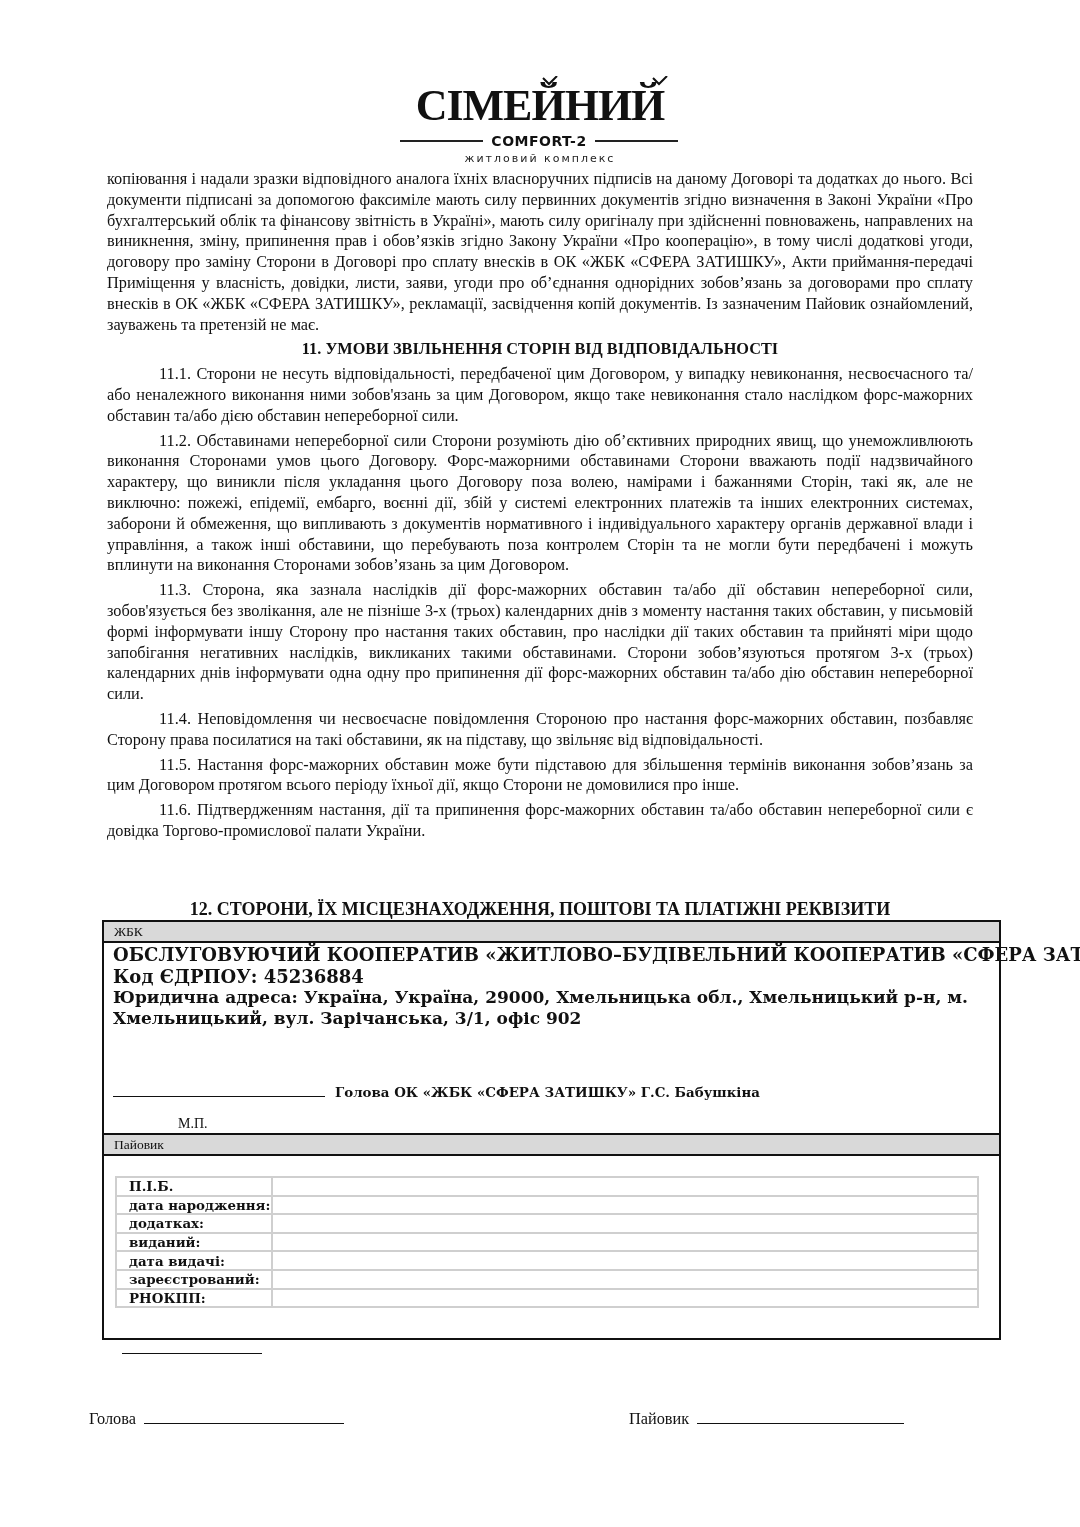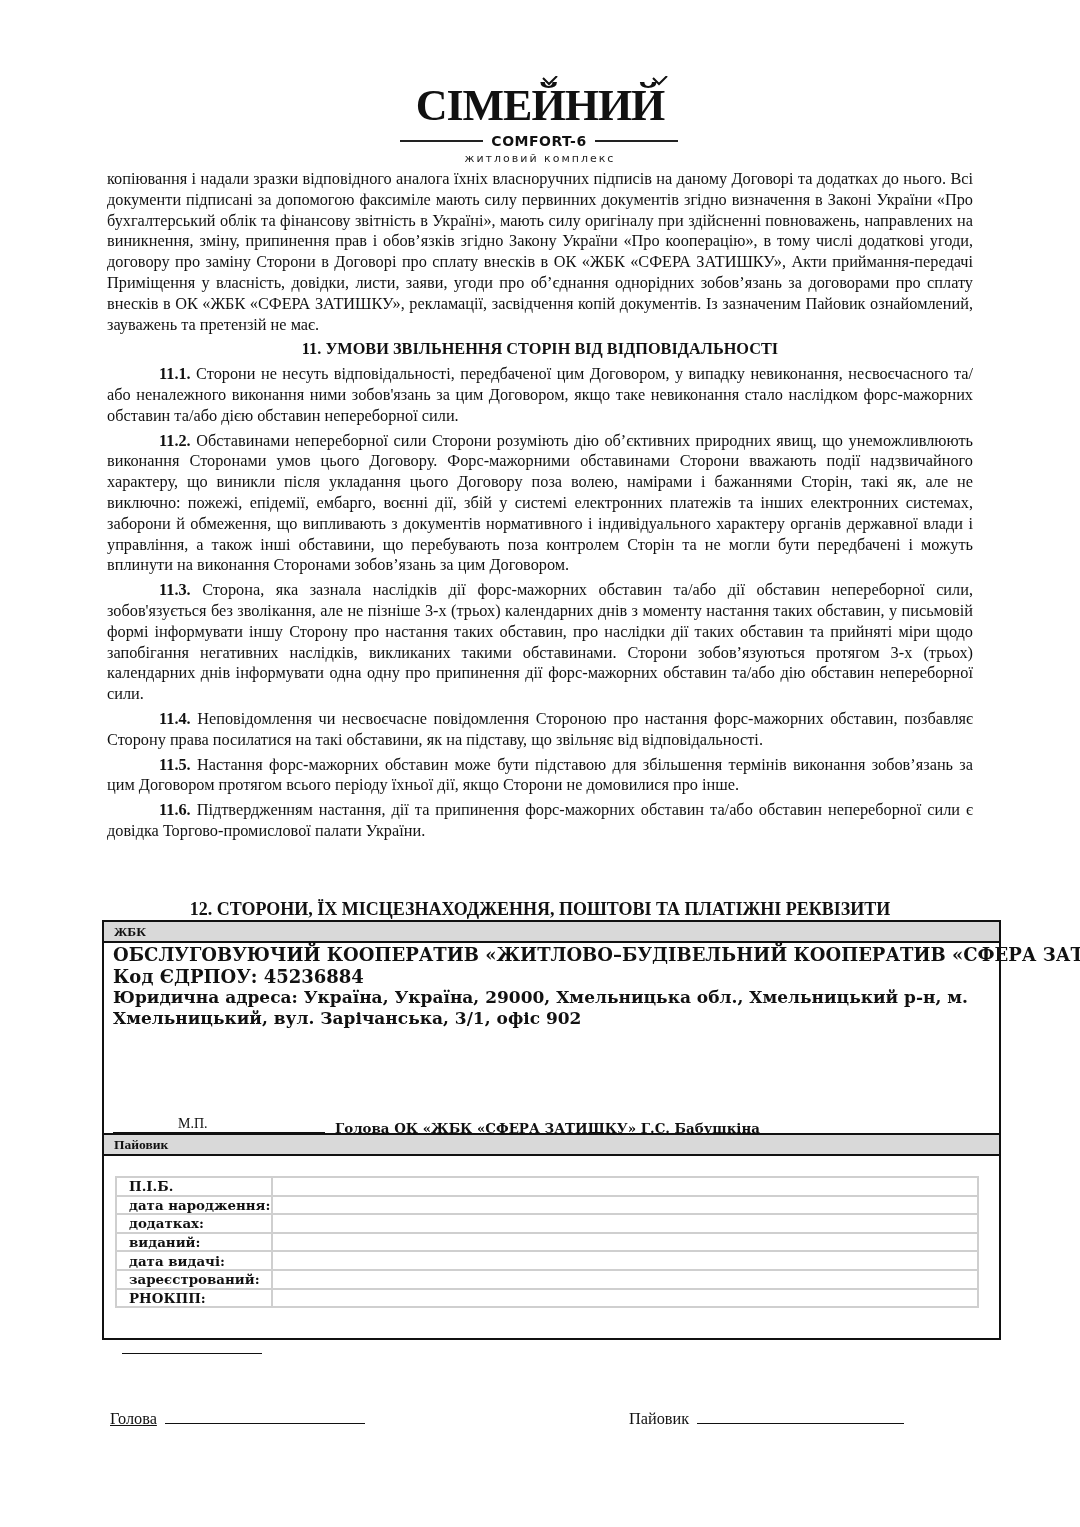--- a/index.html
+++ b/index.html
@@ -10,31 +10,31 @@
   .logo-tick { position: absolute; width: 16px; height: 10px; }
   .logo-tick svg { display: block; }
   .logo-sub-row { position: absolute; left: 20px; top: 60px; width: 278px; height: 18px; display: flex; align-items: center; justify-content: center; gap: 8px; }
   .logo-line { flex: 1; height: 1.5px; background: #222; }
   .logo-sub { font-family: "DejaVu Sans", sans-serif; font-weight: bold; font-size: 14px; letter-spacing: 0.5px; color: #111; }
   .logo-tag { position: absolute; left: 0; top: 80px; width: 320px; font-family: "DejaVu Sans", sans-serif; font-size: 11px; letter-spacing: 2px; color: #222; }
 
   .body-text { position: absolute; left: 103px; width: 874px; font-size: 16.3px; line-height: 20.8px; text-align: justify; }
   .para { margin: 4px; text-align: justify; }
   .indent { text-indent: 52px; }
-  .num { font-weight: bold; }
+  .num { font-weight: normal; }
   .section-title { margin: 0; text-align: center; font-weight: bold; font-size: 16.3px; }
 
   .s12-title { position: absolute; left: 103px; top: 899px; width: 874px; text-align: center; font-weight: bold; font-size: 18px; line-height: 20px; }
 
   .box { position: absolute; left: 102px; top: 920px; width: 899px; height: 420px; border: 2px solid #111; box-sizing: border-box; }
-  .box-head { background: #d9d9d9; border-bottom: 2px solid #111; font-weight: bold; font-size: 13.5px; padding: 1px 10px; height: 17px; line-height: 17px; box-sizing: content-box; }
+  .box-head { background: #d9d9d9; border-bottom: 2px solid #111; font-weight: normal; font-size: 13.5px; padding: 1px 10px; height: 17px; line-height: 17px; box-sizing: content-box; }
   .box-head.second { border-top: 2px solid #111; }
   .org { font-family: "DejaVu Serif", serif; font-weight: bold; font-size: 18px; line-height: 21px; padding: 1px 0 0 9px; white-space: nowrap; }
   .org-wrap { font-family: "DejaVu Serif", serif; font-weight: bold; font-size: 17px; line-height: 21px; padding-left: 9px; }
-  .sign-row { position: absolute; left: 9px; top: 160px; font-family: "DejaVu Serif", serif; font-weight: bold; font-size: 13.4px; line-height: 20px; white-space: nowrap; margin-top: 36px; }
+  .sign-row { position: absolute; left: 9px; top: 160px; font-family: "DejaVu Serif", serif; font-weight: bold; font-size: 13.4px; line-height: 20px; white-space: nowrap; }
   .sign-line { display: inline-block; width: 212px; border-bottom: 1.5px solid #111; height: 14px; margin-right: 10px; vertical-align: baseline; }
   .mp { position: absolute; left: 74px; top: 193px; font-size: 14px; line-height: 18px; }
   .second-head-wrap { position: absolute; left: 0; top: 211px; width: 100%; }
 
   .fields { position: absolute; left: 11px; top: 254px; width: 864px; border-collapse: collapse; }
   .fields td { border: 2px solid #cfcfcf; height: 16.6px; padding: 0 0 0 12px; font-family: "DejaVu Serif", serif; font-weight: bold; font-size: 13.4px; line-height: 16px; }
   .fields td.label { width: 142px; }
   .fields td.value { }
   .box-sig { position: absolute; left: 18px; top: 431px; width: 140px; border-bottom: 1.5px solid #111; }
 
@@ -51,21 +51,21 @@
         <path d="M1 2 L7 8 L15 0" stroke="#111" stroke-width="2" fill="none"></path>
       </svg>
   </span>
   <span class="logo-tick" style="left:272px; top:4px;">
     <svg width="16" height="10" viewBox="0 0 16 10">
         <path d="M1 2 L7 8 L15 0" stroke="#111" stroke-width="2" fill="none"></path>
       </svg>
   </span>
   <div class="logo-sub-row">
     <span class="logo-line"></span>
-    <span class="logo-sub">COMFORT-6</span>
+    <span class="logo-sub">COMFORT-2</span>
     <span class="logo-line"></span>
   </div>
   <div class="logo-tag">житловий комплекс</div>
 </div>
 
 <div class="body-text" style="top:165px;">
   <p class="para">копіювання і надали зразки відповідного аналога їхніх власноручних підписів на даному Договорі та додатках до нього. Всі документи підписані за допомогою факсиміле мають силу первинних документів згідно визначення в Законі України «Про бухгалтерський облік та фінансову звітність в Україні», мають силу оригіналу при здійсненні повноважень, направлених на виникнення, зміну, припинення прав і обов’язків згідно Закону України «Про кооперацію», в тому числі додаткові угоди, договору про заміну Сторони в Договорі про сплату внесків в ОК «ЖБК «СФЕРА ЗАТИШКУ», Акти приймання-передачі Приміщення у власність, довідки, листи, заяви, угоди про об’єднання однорідних зобов’язань за договорами про сплату внесків в ОК «ЖБК «СФЕРА ЗАТИШКУ», рекламації, засвідчення копій документів. Із зазначеним Пайовик ознайомлений, зауважень та претензій не має.</p>
   <p class="section-title">11. УМОВИ ЗВІЛЬНЕННЯ СТОРІН ВІД ВІДПОВІДАЛЬНОСТІ</p>
   <p class="para indent"><span class="num">11.1.</span><span> Сторони не несуть відповідальності, передбаченої цим Договором, у випадку невиконання, несвоєчасного та/або неналежного виконання ними зобов'язань за цим Договором, якщо таке невиконання стало наслідком форс-мажорних обставин та/або дією обставин непереборної сили.</span></p>
   <p class="para indent"><span class="num">11.2.</span><span> Обставинами непереборної сили Сторони розуміють дію об’єктивних природних явищ, що унеможливлюють виконання Сторонами умов цього Договору. Форс-мажорними обставинами Сторони вважають події надзвичайного характеру, що виникли після укладання цього Договору поза волею, намірами і бажаннями Сторін, такі як, але не виключно: пожежі, епідемії, ембарго, воєнні дії, збій у системі електронних платежів та інших електронних системах, заборони й обмеження, що випливають з документів нормативного і індивідуального характеру органів державної влади і управління, а також інші обставини, що перебувають поза контролем Сторін та не могли бути передбачені і можуть вплинути на виконання Сторонами зобов’язань за цим Договором.</span></p>
@@ -121,18 +121,18 @@
       <tr>
           <td class="label">РНОКПП:</td>
           <td class="value"></td>
         </tr>
     </tbody>
   </table>
 
   <div class="box-sig"></div>
 </div>
 
-<div class="footer" style="left:110px;text-decoration:underline;">
+<div class="footer" style="left:89px;">
   <span>Голова</span><span class="ul" style="width:200px;"></span>
 </div>
 <div class="footer" style="left:629px;">
   <span>Пайовик</span><span class="ul" style="width:207px;"></span>
 </div>
 
 </body></html>

